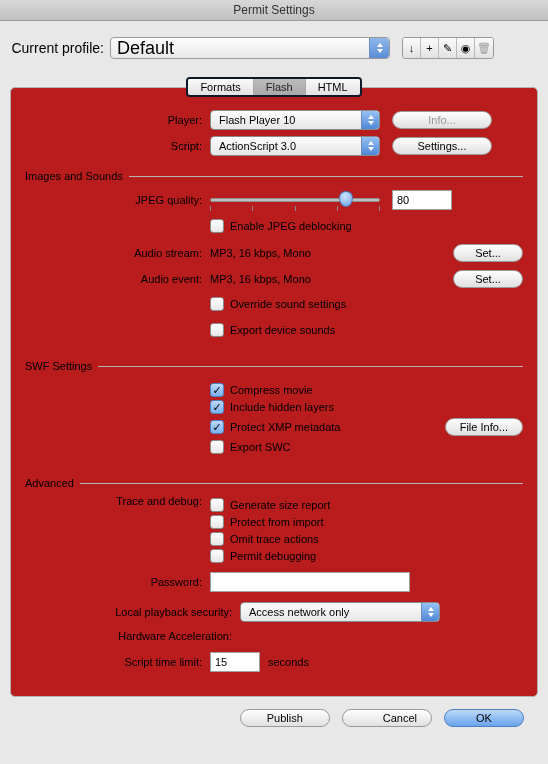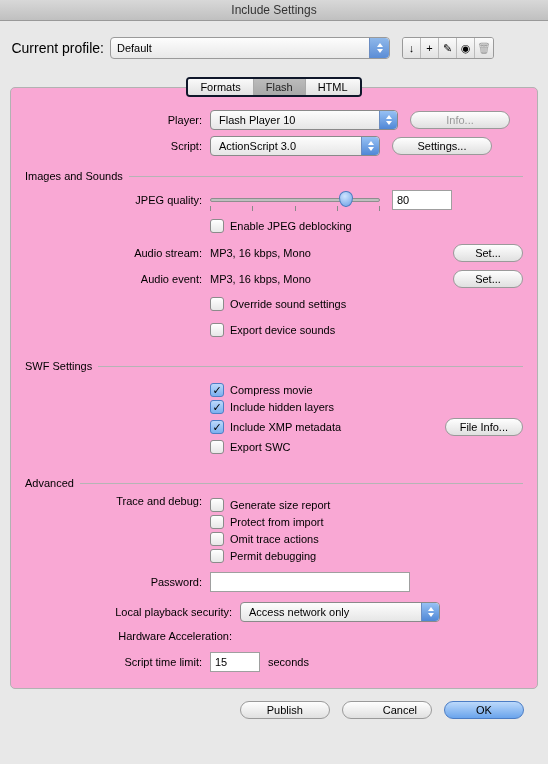--- a/index.html
+++ b/index.html
@@ -31,21 +31,21 @@
 .profile-select {
   flex: 1;
   height: 22px;
   background: linear-gradient(#fdfdfd, #e8e8e8);
   border: 1px solid #9a9a9a;
   border-radius: 4px;
   display: flex;
   align-items: center;
   padding: 0 6px;
   position: relative;
-  font-size: 11px;
+  font-size: 18px;
 }
 .profile-select .caps {
   position: absolute;
   right: 0; top: 0; bottom: 0;
   width: 20px;
   background: linear-gradient(#8fb8ea, #5b8dd6);
   border-left: 1px solid #6a8cc2;
   border-radius: 0 4px 4px 0;
   display: flex;
   flex-direction: column;
@@ -81,25 +81,25 @@
 .tabgroup { display: flex; border: 2px solid #0f172a; border-radius: 4px; overflow: hidden; }
 .tab {
   padding: 2px 12px;
   background: linear-gradient(#fafafa,#e2e2e2);
   border-right: 1px solid #aaa;
   cursor: pointer;
 }
 .tab:last-child { border-right: none; }
 .tab.active { background: linear-gradient(#bcbcbc,#a8a8a8); color: #222; }
 .panel {
-  background: #f9a8d4;
+  background: #b91c1c;
   border: 1px solid #b2b2b2;
   border-radius: 5px;
   margin-top: -10px;
-  padding: 22px 14px 10px 14px;
+  padding: 22px 14px 18px 14px;
 }
 .select-aqua {
   height: 20px;
   background: linear-gradient(#fdfdfd,#e6e6e6);
   border: 1px solid #8a8a8a;
   border-radius: 4px;
   display: flex; align-items: center;
   padding: 0 22px 0 8px;
   position: relative;
   font-size: 11px;
@@ -183,21 +183,21 @@
   justify-content: flex-end;
   gap: 12px;
   padding: 12px 14px;
 }
 .profile-toprow { display:flex; align-items:center; padding: 6px 0 4px 0;}
 .profile-label-outer { width: 100px; text-align:right; padding-right:6px; font-size:14px;}
 </style>
 </head>
 <body>
 
-<div class="titlebar">Include Settings</div>
+<div class="titlebar">Permit Settings</div>
 
 <div class="content">
 
   <div class="profile-toprow">
     <div class="profile-label-outer">Current profile:</div>
     <div class="profile-select" style="max-width:280px;">
       <span>Default</span>
       <div class="caps">
           <div class="tri tri-up"></div>
           <div class="tri tri-down"></div>
@@ -217,21 +217,21 @@
       <div class="tab">Formats</div>
       <div class="tab active">Flash</div>
       <div class="tab">HTML</div>
     </div>
   </div>
 
   <div class="panel">
 
     <div class="row">
       <div class="label-col">Player:</div>
-      <div class="select-aqua" style="width:188px;">
+      <div class="select-aqua" style="width:170px;">
         <span>Flash Player 10</span>
         <div class="caps">
             <div class="tri tri-up"></div>
             <div class="tri tri-down"></div>
           </div>
       </div>
       <div style="width:12px"></div>
       <div class="btn disabled" style="min-width:100px;">Info...</div>
     </div>
 
@@ -315,21 +315,21 @@
             <div class="box checked">✓</div>
               <span>Compress movie</span>
           </div>
           <div class="checkbox">
             <div class="box checked">✓</div>
               <span>Include hidden layers</span>
           </div>
           <div style="display:flex;align-items:center;">
             <div class="checkbox" style="flex:1;">
               <div class="box checked">✓</div>
-                <span>Include XMP metadata</span>
+                <span>Protect XMP metadata</span>
             </div>
             <div class="btn">File Info...</div>
           </div>
           <div class="checkbox">
             <div class="box"></div>
               <span>Export SWC</span>
           </div>
         </div>
       </div>
     </fieldset>

